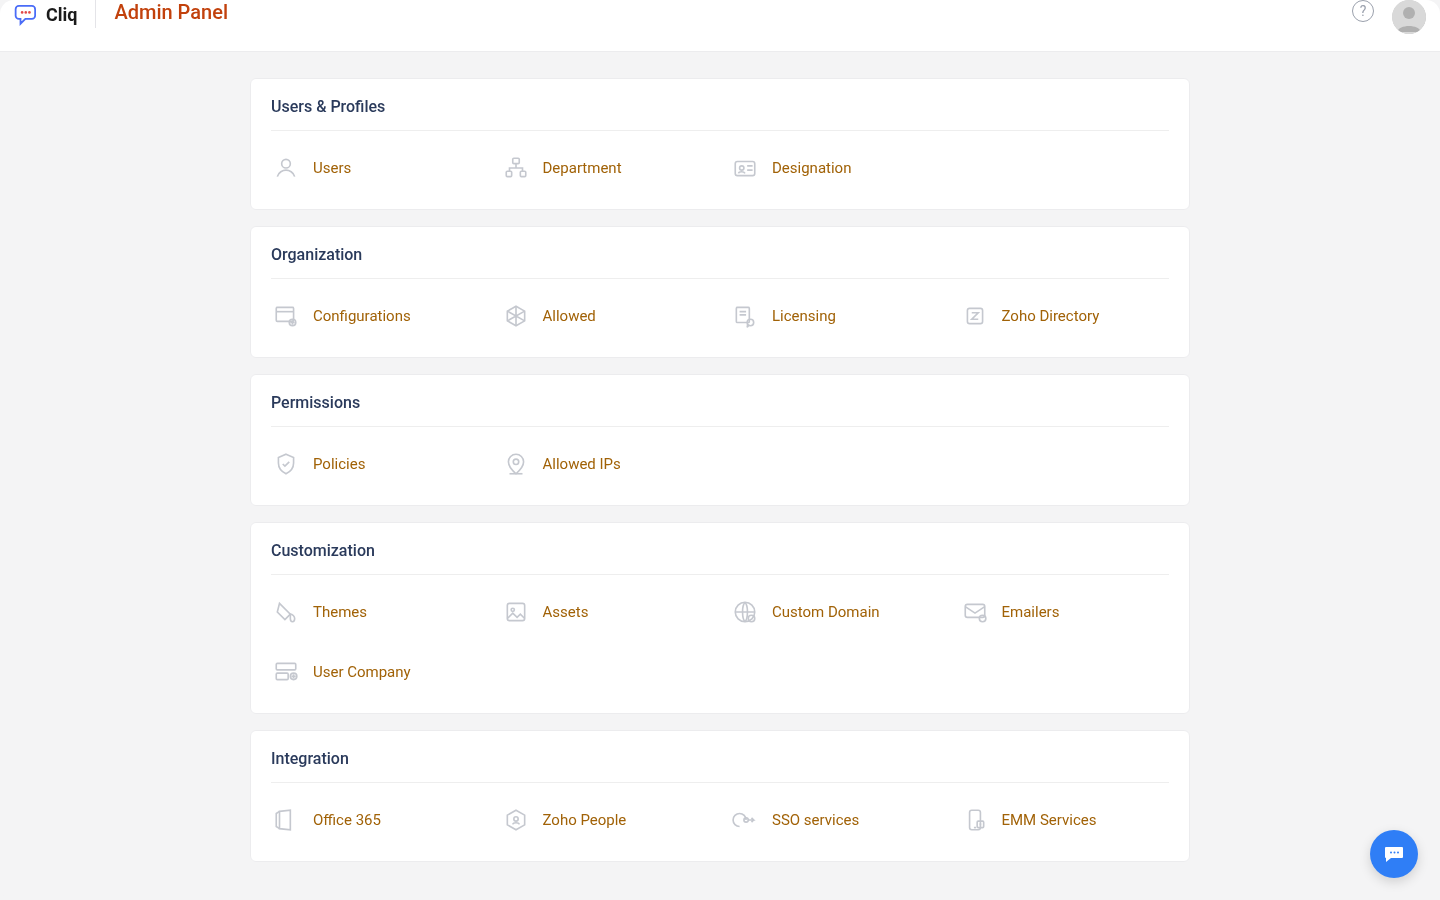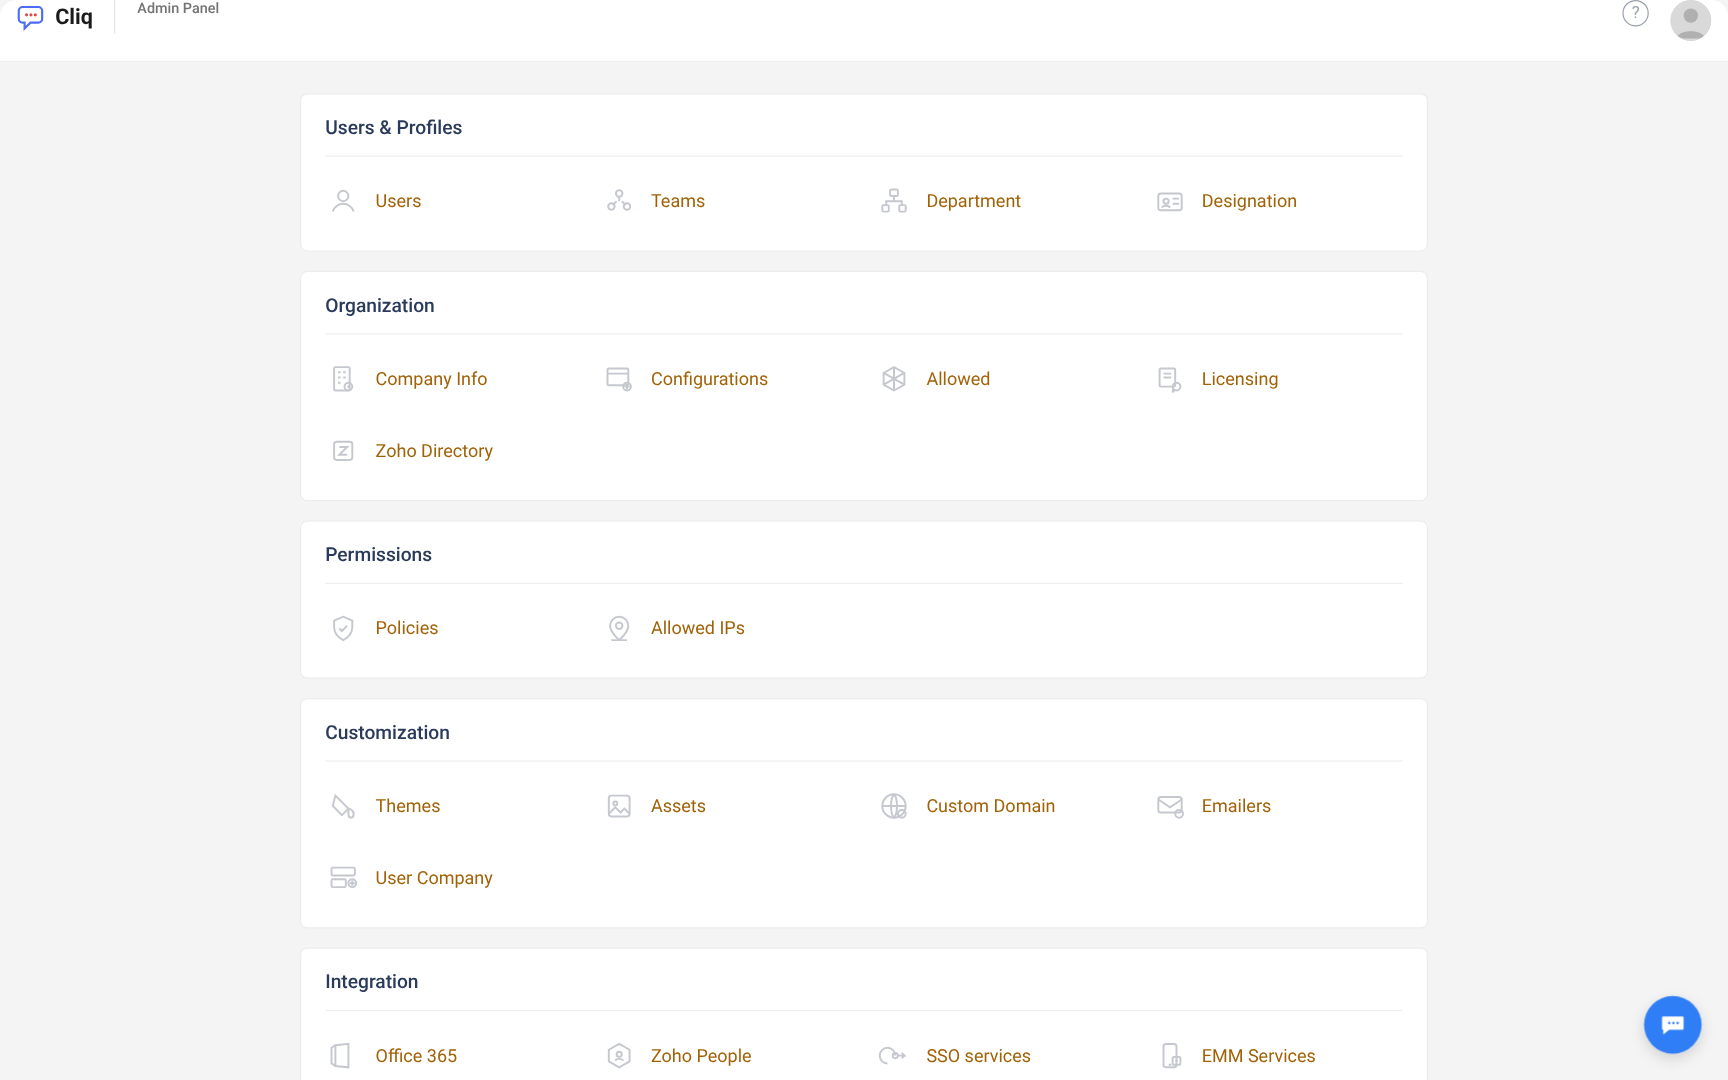--- a/index.html
+++ b/index.html
@@ -35,23 +35,23 @@
     align-items: center;
     gap: 6px;
     padding-right: 18px;
     border-right: 1px solid #e4e4e8;
     height: 28px;
   }
   .logo-mark { width: 26px; height: 26px; }
   .logo-word { font-weight: 700; font-size: 18px; color: #1b1b1b; }
   .header-title {
     padding-left: 18px;
-    font-size: 12px;
+    font-size: 20px;
     font-weight: 500;
-    color: #737373;
+    color: #c2410c;
   }
   .header-spacer { flex: 1; }
   .help-btn {
     width: 22px; height: 22px;
     border: 1.5px solid #9aa0ac;
     border-radius: 50%;
     display: flex; align-items: center; justify-content: center;
     color: #9aa0ac;
     font-size: 14px;
     margin-right: 18px;
@@ -176,31 +176,20 @@
                 <svg viewBox="0 0 24 24" fill="none" stroke-width="1.5">
                     <circle cx="12" cy="8" r="4"></circle>
                     <path d="M4 20c1-4 5-6 8-6s7 2 8 6"></path>
                   </svg>
               </span>
               <span class="tile-label">Users</span>
             </div>
             <div class="tile">
               <span class="tile-icon">
                 <svg viewBox="0 0 24 24" fill="none" stroke-width="1.5">
-                    <circle cx="12" cy="6" r="2.5"></circle>
-                    <circle cx="6" cy="16" r="2.5"></circle>
-                    <circle cx="18" cy="16" r="2.5"></circle>
-                    <path d="M12 9v3M10 12l-3 3M14 12l3 3"></path>
-                  </svg>
-              </span>
-              <span class="tile-label">Teams</span>
-            </div>
-            <div class="tile">
-              <span class="tile-icon">
-                <svg viewBox="0 0 24 24" fill="none" stroke-width="1.5">
                     <rect x="9" y="3" width="6" height="5" rx="1"></rect>
                     <rect x="3" y="15" width="5" height="5" rx="1"></rect>
                     <rect x="16" y="15" width="5" height="5" rx="1"></rect>
                     <path d="M12 8v4M12 12H6v3M12 12h6v3"></path>
                   </svg>
               </span>
               <span class="tile-label">Department</span>
             </div>
             <div class="tile">
               <span class="tile-icon">
@@ -213,31 +202,20 @@
               <span class="tile-label">Designation</span>
             </div>
           </div>
         </div>
       </div>
 
       <div class="card">
         <div class="card-title">Organization</div>
         <div class="card-body">
           <div class="grid">
-            <div class="tile">
-              <span class="tile-icon">
-                <svg viewBox="0 0 24 24" fill="none" stroke-width="1.5">
-                    <rect x="5" y="3" width="12" height="18" rx="1"></rect>
-                    <path d="M8 7h2M12 7h2M8 11h2M12 11h2M8 15h2"></path>
-                    <circle cx="16" cy="18" r="3"></circle>
-                    <path d="M16 17v2"></path>
-                  </svg>
-              </span>
-              <span class="tile-label">Company Info</span>
-            </div>
             <div class="tile">
               <span class="tile-icon">
                 <svg viewBox="0 0 24 24" fill="none" stroke-width="1.5">
                     <rect x="3" y="4" width="16" height="13" rx="1"></rect>
                     <path d="M3 8h16"></path>
                     <circle cx="18" cy="18" r="3"></circle>
                     <path d="M18 16v4M16 18h4"></path>
                   </svg>
               </span>
               <span class="tile-label">Configurations</span>

